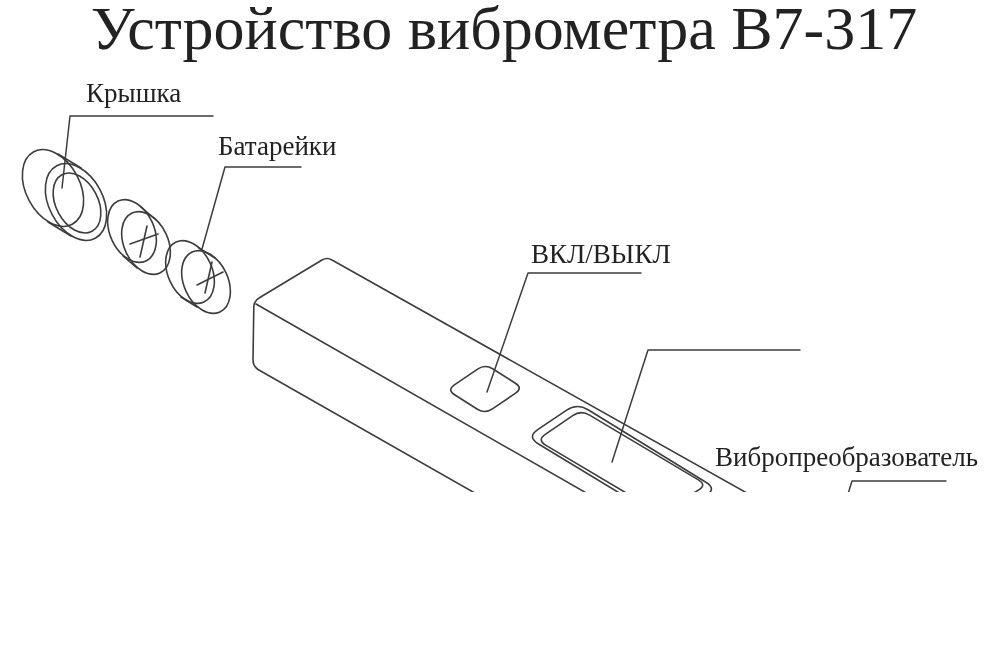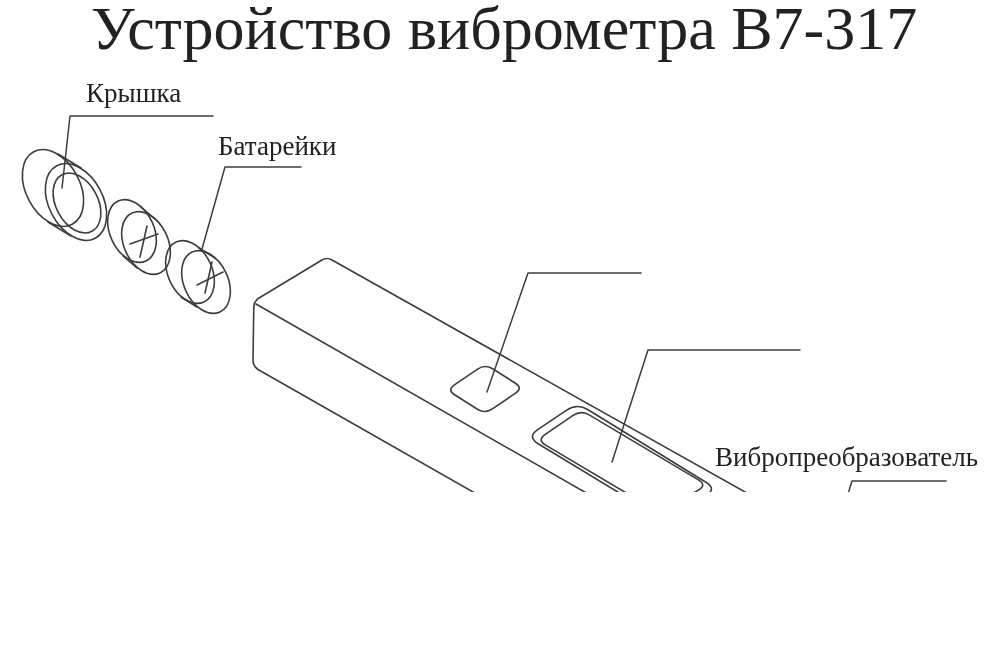--- a/index.html
+++ b/index.html
@@ -91,15 +91,16 @@
         <path class="stroke" d="M 301,167 L 225,167 L 202,249"></path>
         <path class="stroke" d="M 641,273 L 528,273 L 487,392"></path>
         <path class="stroke" d="M 800,350 L 648,350 L 612,462"></path>
         <path class="stroke" d="M 946,481 L 852,481 L 813,608"></path>
       </g>
     </g>
   </svg>
 
   <div class="lbl" style="left:86px; top:78px;">Крышка</div>
   <div class="lbl" style="left:196px; top:131px;margin-left:22px;">Батарейки</div>
+  <div class="lbl" style="left:531px; top:239px;">ВКЛ/ВЫКЛ</div>
   <div class="lbl" style="left:715px; top:442px;">Вибропреобразователь</div>
 
 </div>
 
 </body></html>

